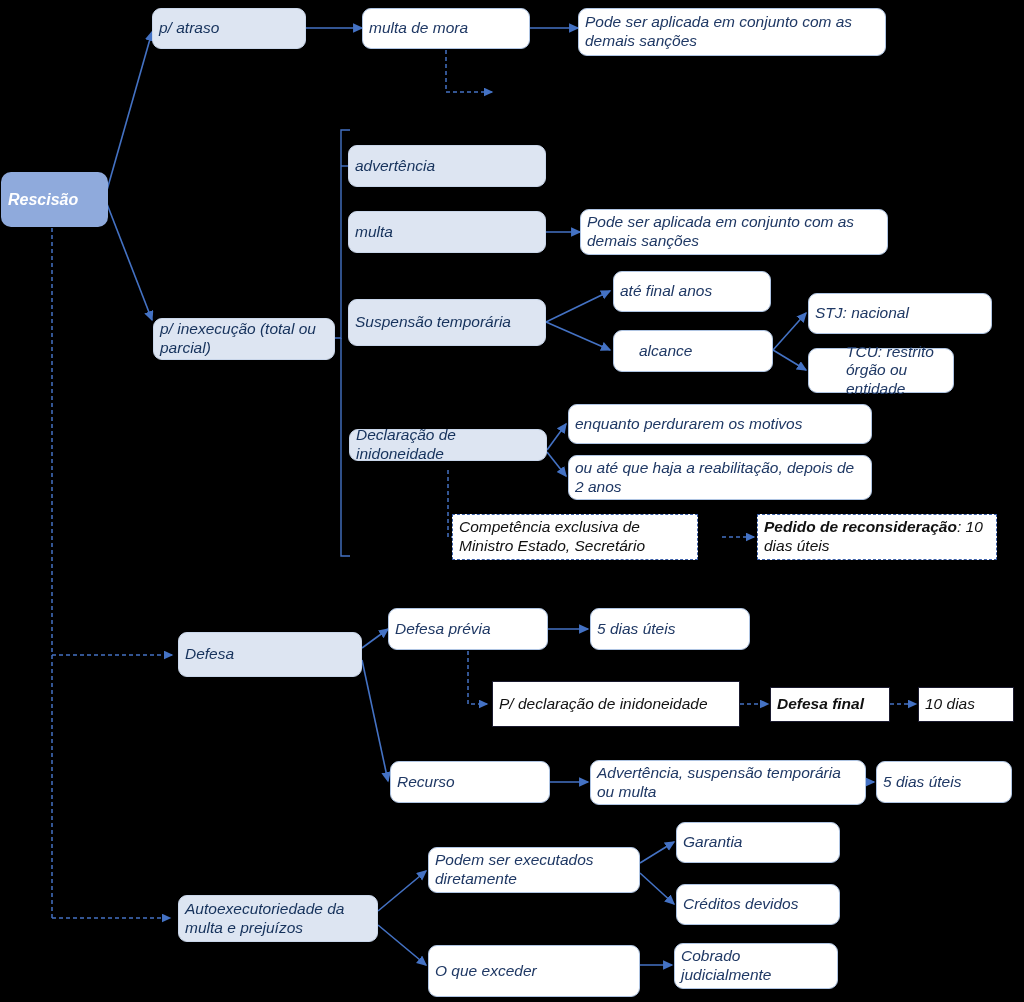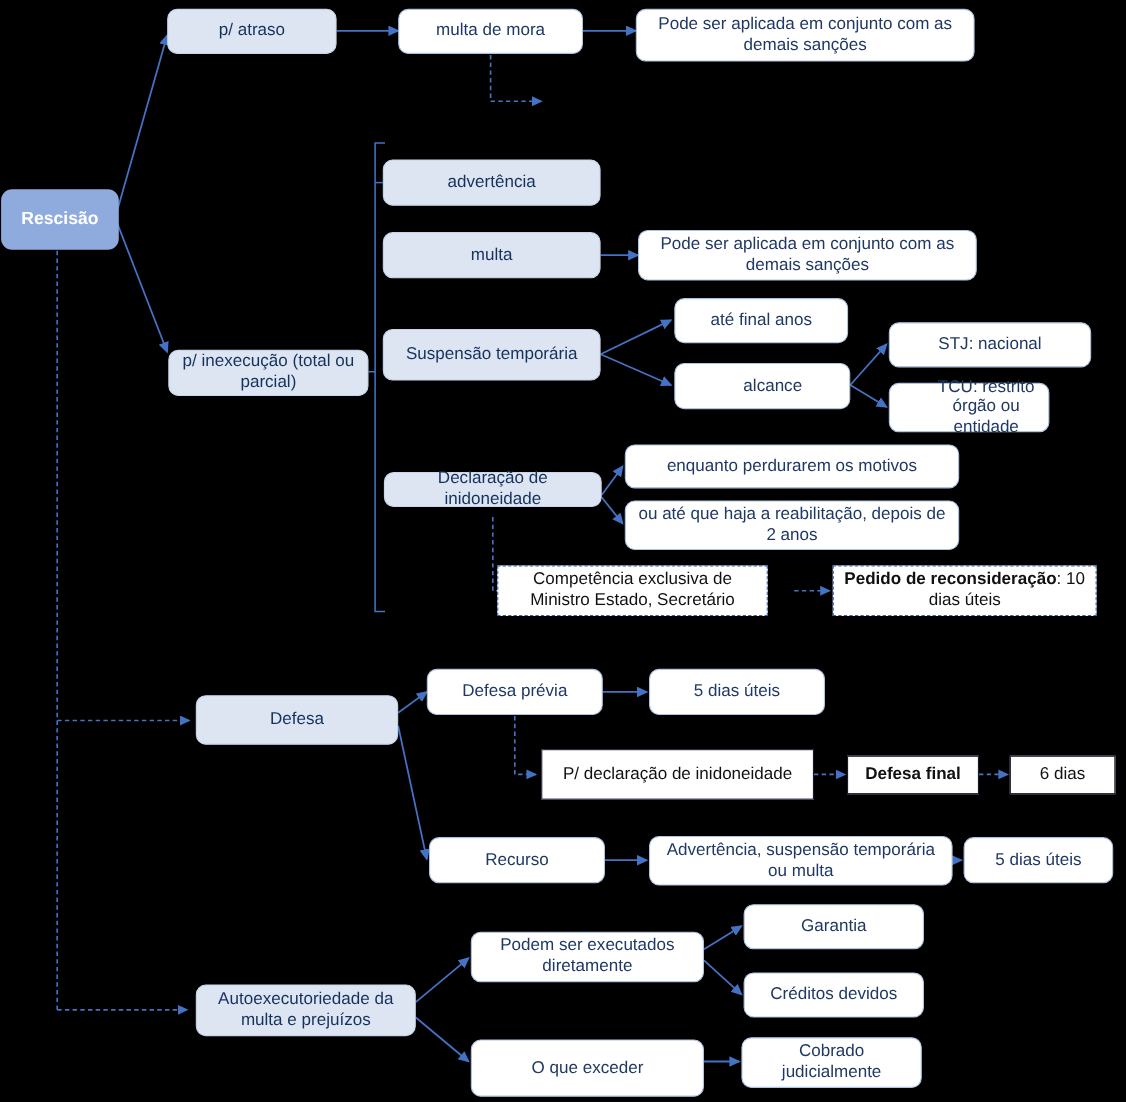--- a/index.html
+++ b/index.html
@@ -1,20 +1,20 @@
 <!DOCTYPE html>
 <html><head>
 <meta charset="utf-8">
 <style>
   html,body{margin:0;padding:0;background:#000;}
   body{width:1024px;height:1002px;overflow:hidden;font-family:"Liberation Sans",sans-serif;}
   #stage{position:relative;width:1024px;height:1002px;background:#000;}
   svg#wires{position:absolute;left:0;top:0;width:1024px;height:1002px;pointer-events:none;}
   .node{position:absolute;box-sizing:border-box;display:flex;align-items:center;justify-content:center;
-        text-align:center;line-height:1.2;z-index:2;}
+        line-height:1.2;z-index:2;font-style:italic;}
   .node span{display:block;width:100%;padding:0 6px;}
   
   .n-root{background:#8FAADC;color:#fff;font-weight:bold;border-radius:9px;font-size:16px;
           box-shadow:0 0 0 1px #8FAADC;}
   
   .n-blue{background:#DDE5F2;color:#16325C;border-radius:9px;font-size:15.5px;
           border:1px solid #C9D6EA;}
   
   .n-white{background:#fff;color:#1F3864;border-radius:9px;font-size:15.5px;
            border:1px solid #AFC4E2;}
@@ -193,21 +193,21 @@
 
   <div class="node n-sq" style="left:492px;top:681px;width:248px;height:46px;">
     <span>P/ declaração de inidoneidade</span>
   </div>
 
   <div class="node n-sq" style="left:770px;top:687px;width:120px;height:35px;font-weight:bold;">
     <span>Defesa final</span>
   </div>
 
   <div class="node n-sq" style="left:918px;top:687px;width:96px;height:35px;">
-    <span>6 dias</span>
+    <span>10 dias</span>
   </div>
 
   <div class="node n-white" style="left:390px;top:761px;width:160px;height:42px;">
     <span>Recurso</span>
   </div>
 
   <div class="node n-white" style="left:590px;top:760px;width:276px;height:45px;">
     <span>Advertência, suspensão temporária ou multa</span>
   </div>
 

